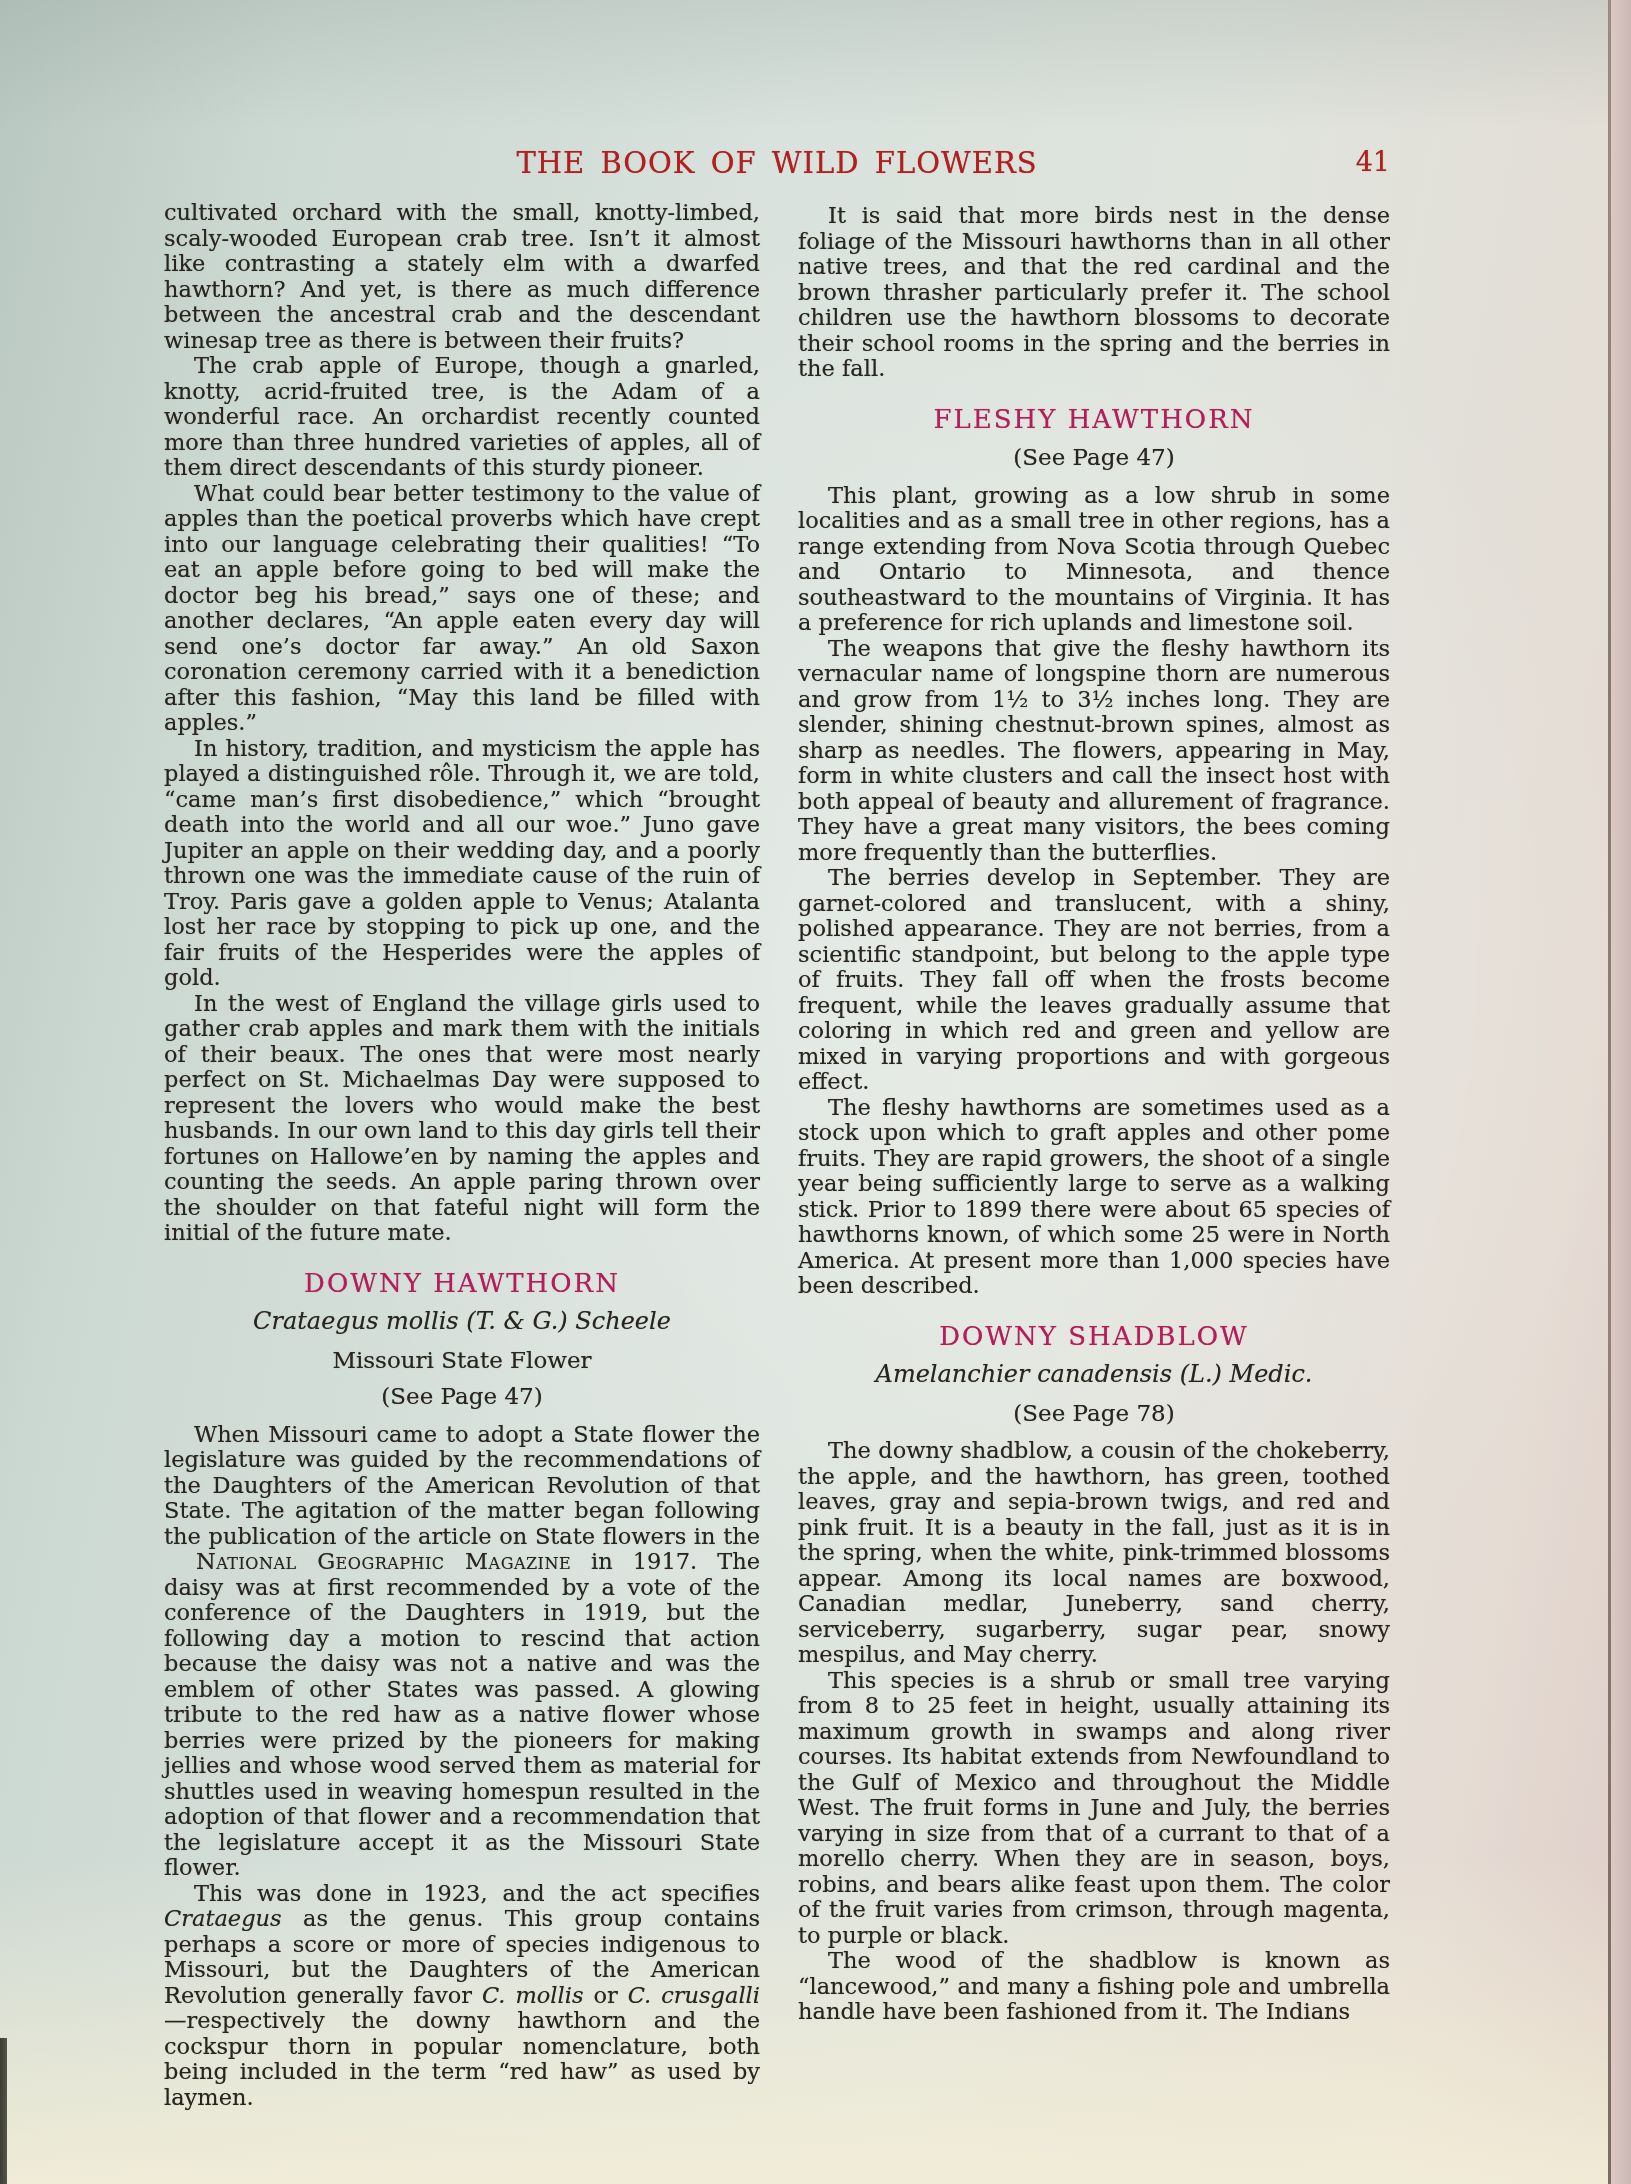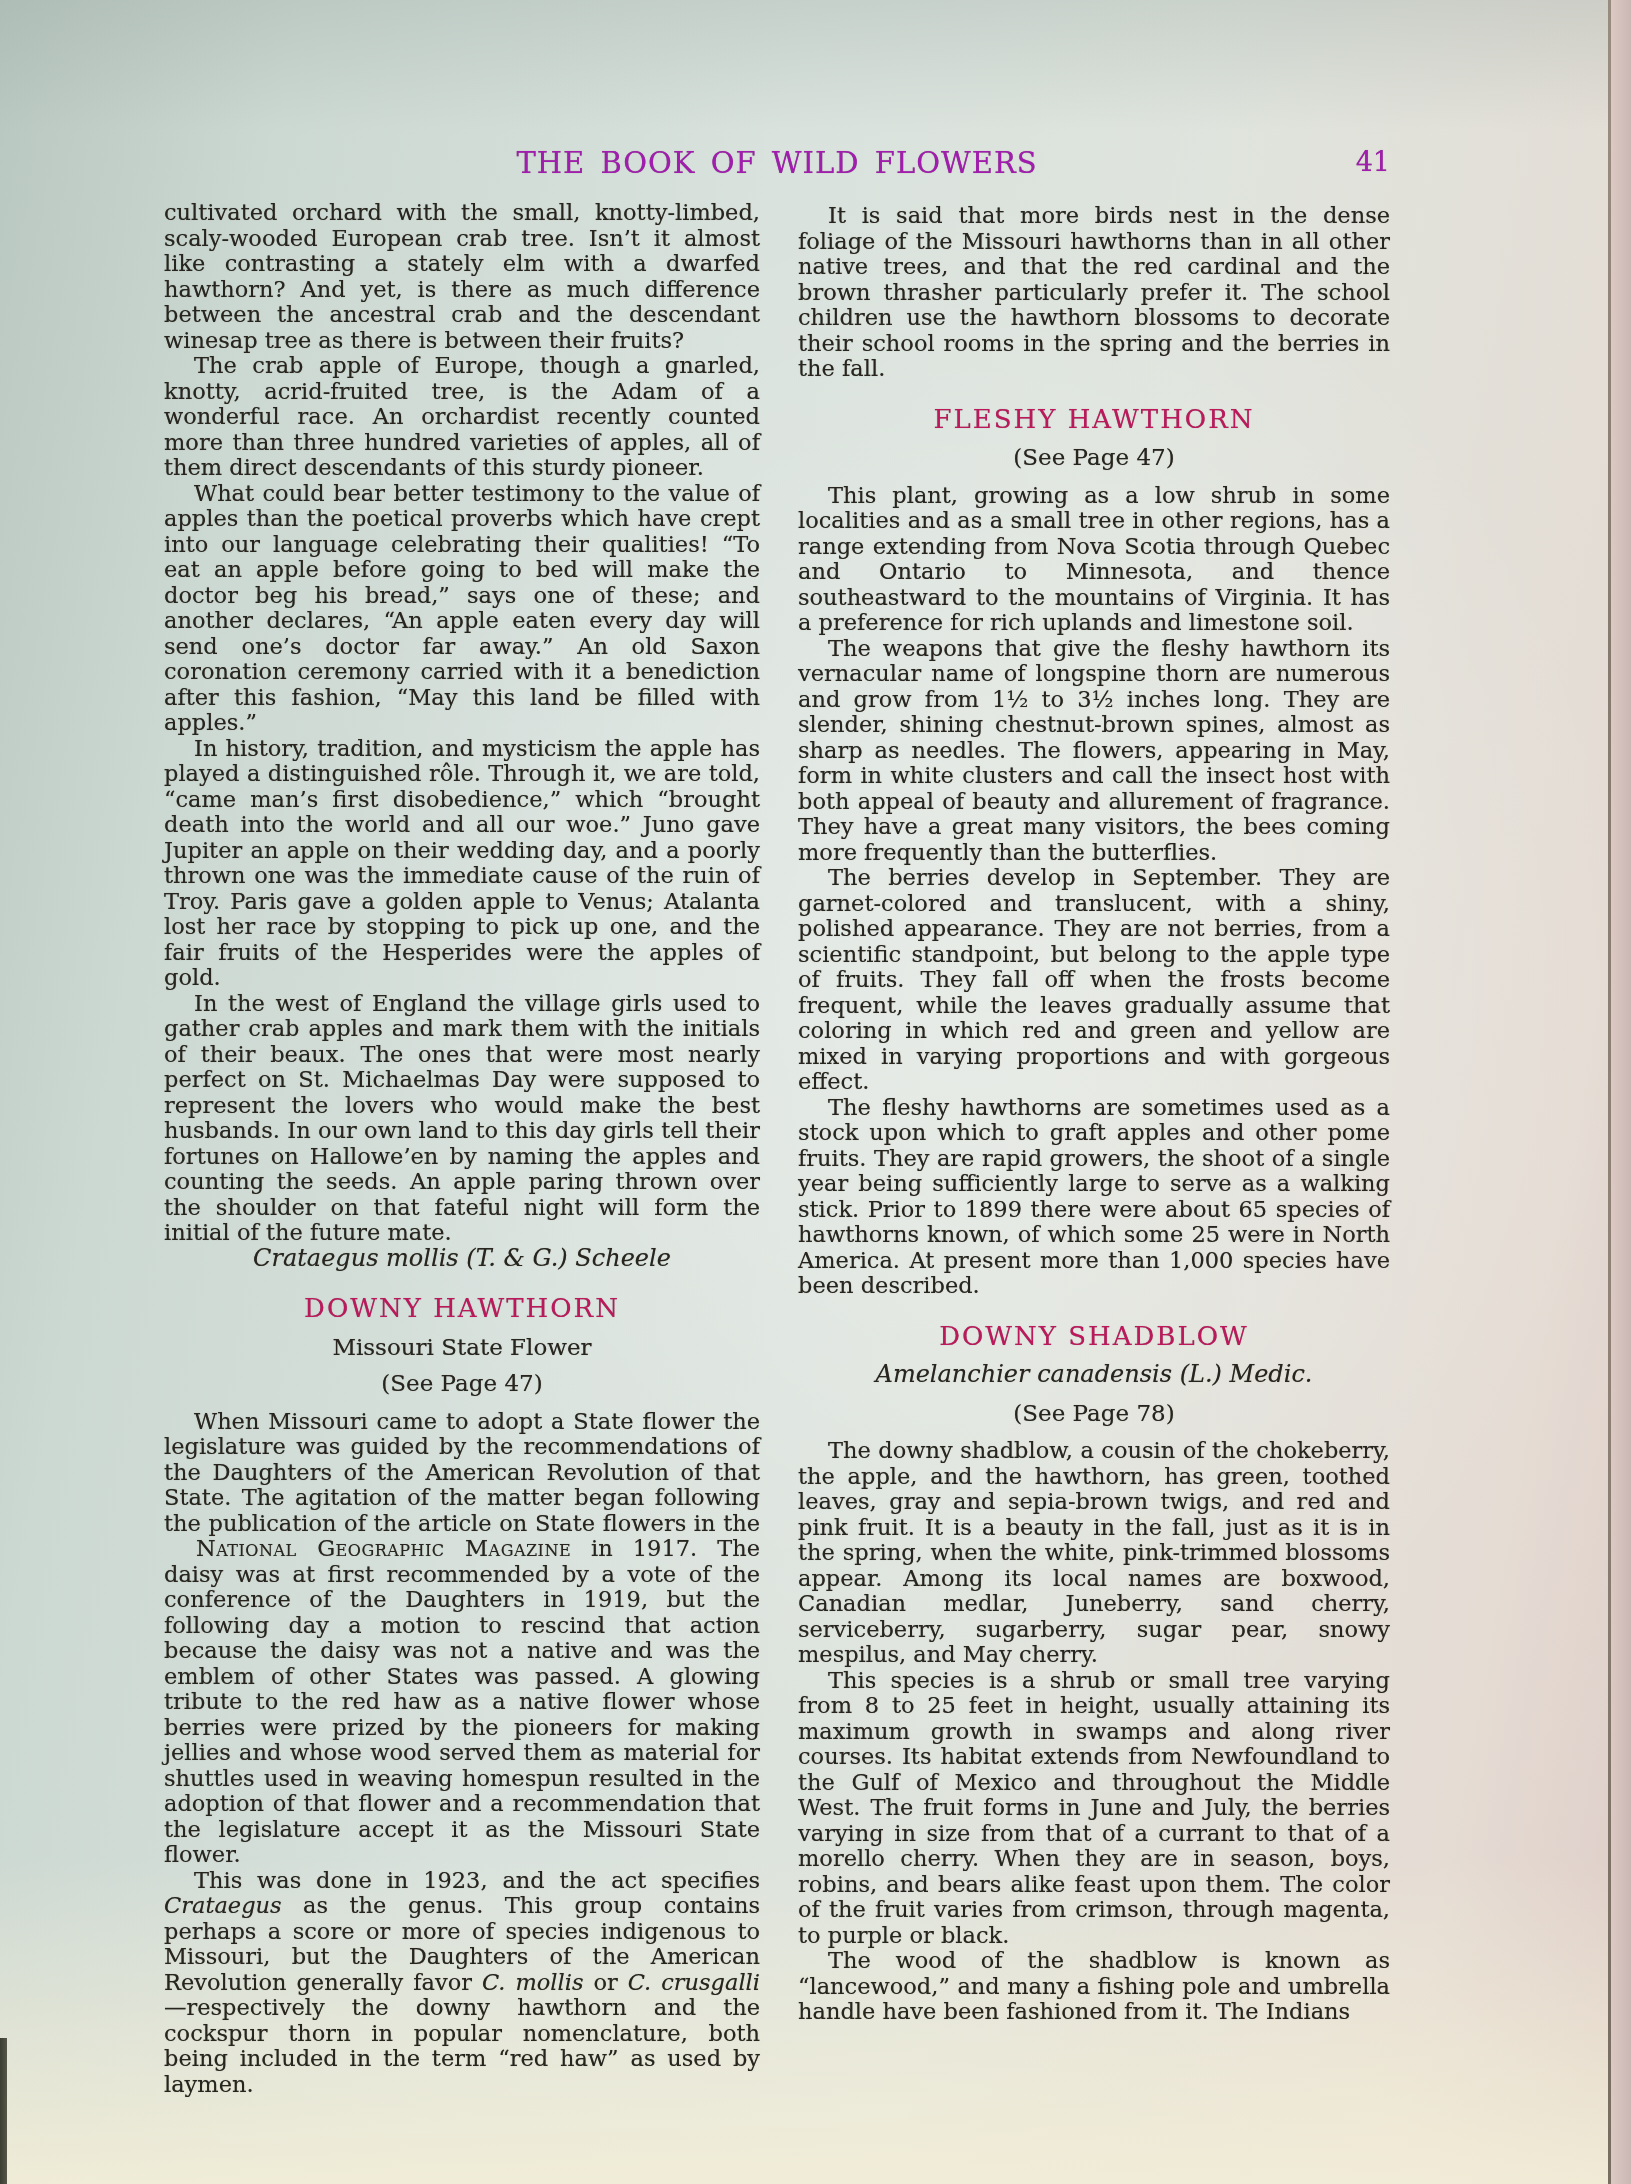--- a/index.html
+++ b/index.html
@@ -14,21 +14,21 @@
   }
   .page{position:absolute;inset:0;}
   
   .edge-right-strip{position:absolute;left:1611px;top:0;width:20px;height:2184px;
     background:linear-gradient(to right,#dcc9c4,#cbb8b4);}
   .edge-right-line{position:absolute;left:1608px;top:0;width:3px;height:2184px;opacity:.8;
     background:linear-gradient(to bottom,#8a7b6d 0%,#6d6155 30%,#7c6e60 60%,#594e43 100%);}
   .edge-left-dark{position:absolute;left:0;top:2038px;width:7px;height:146px;
     background:linear-gradient(to right,#3c3d33,#565748);}
   
-  .running-head{position:absolute;left:0;top:146px;width:1631px;height:42px;color:#a21caf;}
+  .running-head{position:absolute;left:0;top:146px;width:1631px;height:42px;color:#b91c1c;}
   .head-title{position:absolute;left:164px;width:1226px;text-align:center;
     font-size:29px;letter-spacing:1px;word-spacing:5px;
     text-shadow:0 0 0.7px rgba(36,34,27,0.55);}
   .head-page{position:absolute;left:1310px;width:80px;text-align:right;font-size:27px;
     text-shadow:0 0 0.7px rgba(36,34,27,0.55);}
   
   .col{position:absolute;text-align:justify;color:#27251e;
     font-size:22.5px;line-height:25.5px;
     text-shadow:0 0 0.7px rgba(39,37,30,0.5);}
   .col-left{left:164px;top:200px;width:596px;}
@@ -56,22 +56,22 @@
     <span class="head-title">THE BOOK OF WILD FLOWERS</span>
     <span class="head-page">41</span>
   </div>
 
   <div class="col col-left">
       <div class="blk paragraph"><span>cultivated orchard with the small, knotty-limbed, scaly-wooded European crab tree.  Isn’t it almost like contrasting a stately elm with a dwarfed hawthorn?  And yet, is there as much difference between the ancestral crab and the descendant winesap tree as there is between their fruits?</span></div>
       <div class="blk paragraph indent"><span>The crab apple of Europe, though a gnarled, knotty, acrid-fruited tree, is the Adam of a wonderful race.  An orchardist recently counted more than three hundred varieties of apples, all of them direct descendants of this sturdy pioneer.</span></div>
       <div class="blk paragraph indent"><span>What could bear better testimony to the value of apples than the poetical proverbs which have crept into our language celebrating their qualities! “To eat an apple before going to bed will make the doctor beg his bread,” says one of these; and another declares, “An apple eaten every day will send one’s doctor far away.”  An old Saxon coronation ceremony carried with it a benediction after this fashion, “May this land be filled with apples.”</span></div>
       <div class="blk paragraph indent"><span>In history, tradition, and mysticism the apple has played a distinguished rôle.  Through it, we are told, “came man’s first disobedience,” which “brought death into the world and all our woe.” Juno gave Jupiter an apple on their wedding day, and a poorly thrown one was the immediate cause of the ruin of Troy.  Paris gave a golden apple to Venus; Atalanta lost her race by stopping to pick up one, and the fair fruits of the Hesperides were the apples of gold.</span></div>
       <div class="blk paragraph indent"><span>In the west of England the village girls used to gather crab apples and mark them with the initials of their beaux.  The ones that were most nearly perfect on St. Michaelmas Day were supposed to represent the lovers who would make the best husbands.  In our own land to this day girls tell their fortunes on Hallowe’en by naming the apples and counting the seeds.  An apple paring thrown over the shoulder on that fateful night will form the initial of the future mate.</span></div>
+      <div class="blk heading"><span>DOWNY HAWTHORN</span></div>
       <div class="blk species"><span>Crataegus mollis (T. &amp; G.) Scheele</span></div>
-      <div class="blk heading"><span>DOWNY HAWTHORN</span></div>
       <div class="blk subtitle"><span>Missouri State Flower</span></div>
       <div class="blk pageref"><span>(See Page 47)</span></div>
       <div class="blk paragraph indent"><span>When Missouri came to adopt a State flower the legislature was guided by the recommendations of the Daughters of the American Revolution of that State.  The agitation of the matter began following the publication of the article on State flowers in the </span><span class="smallcaps">National Geographic Magazine</span><span> in 1917.  The daisy was at first recommended by a vote of the conference of the Daughters in 1919, but the following day a motion to rescind that action because the daisy was not a native and was the emblem of other States was passed.  A glowing tribute to the red haw as a native flower whose berries were prized by the pioneers for making jellies and whose wood served them as material for shuttles used in weaving homespun resulted in the adoption of that flower and a recommendation that the legislature accept it as the Missouri State flower.</span></div>
       <div class="blk paragraph indent"><span>This was done in 1923, and the act specifies </span><span class="italic">Crataegus</span><span> as the genus.  This group contains perhaps a score or more of species indigenous to Missouri, but the Daughters of the American Revolution generally favor </span><span class="italic">C. mollis</span><span> or </span><span class="italic">C. crusgalli</span><span>—respectively the downy hawthorn and the cockspur thorn in popular nomenclature, both being included in the term “red haw” as used by laymen.</span></div>
     </div>
   <div class="col col-right">
       <div class="blk paragraph indent"><span>It is said that more birds nest in the dense foliage of the Missouri hawthorns than in all other native trees, and that the red cardinal and the brown thrasher particularly prefer it.  The school children use the hawthorn blossoms to decorate their school rooms in the spring and the berries in the fall.</span></div>
       <div class="blk heading"><span>FLESHY HAWTHORN</span></div>
       <div class="blk pageref"><span>(See Page 47)</span></div>
       <div class="blk paragraph indent"><span>This plant, growing as a low shrub in some localities and as a small tree in other regions, has a range extending from Nova Scotia through Quebec and Ontario to Minnesota, and thence southeastward to the mountains of Virginia.  It has a preference for rich uplands and limestone soil.</span></div>

